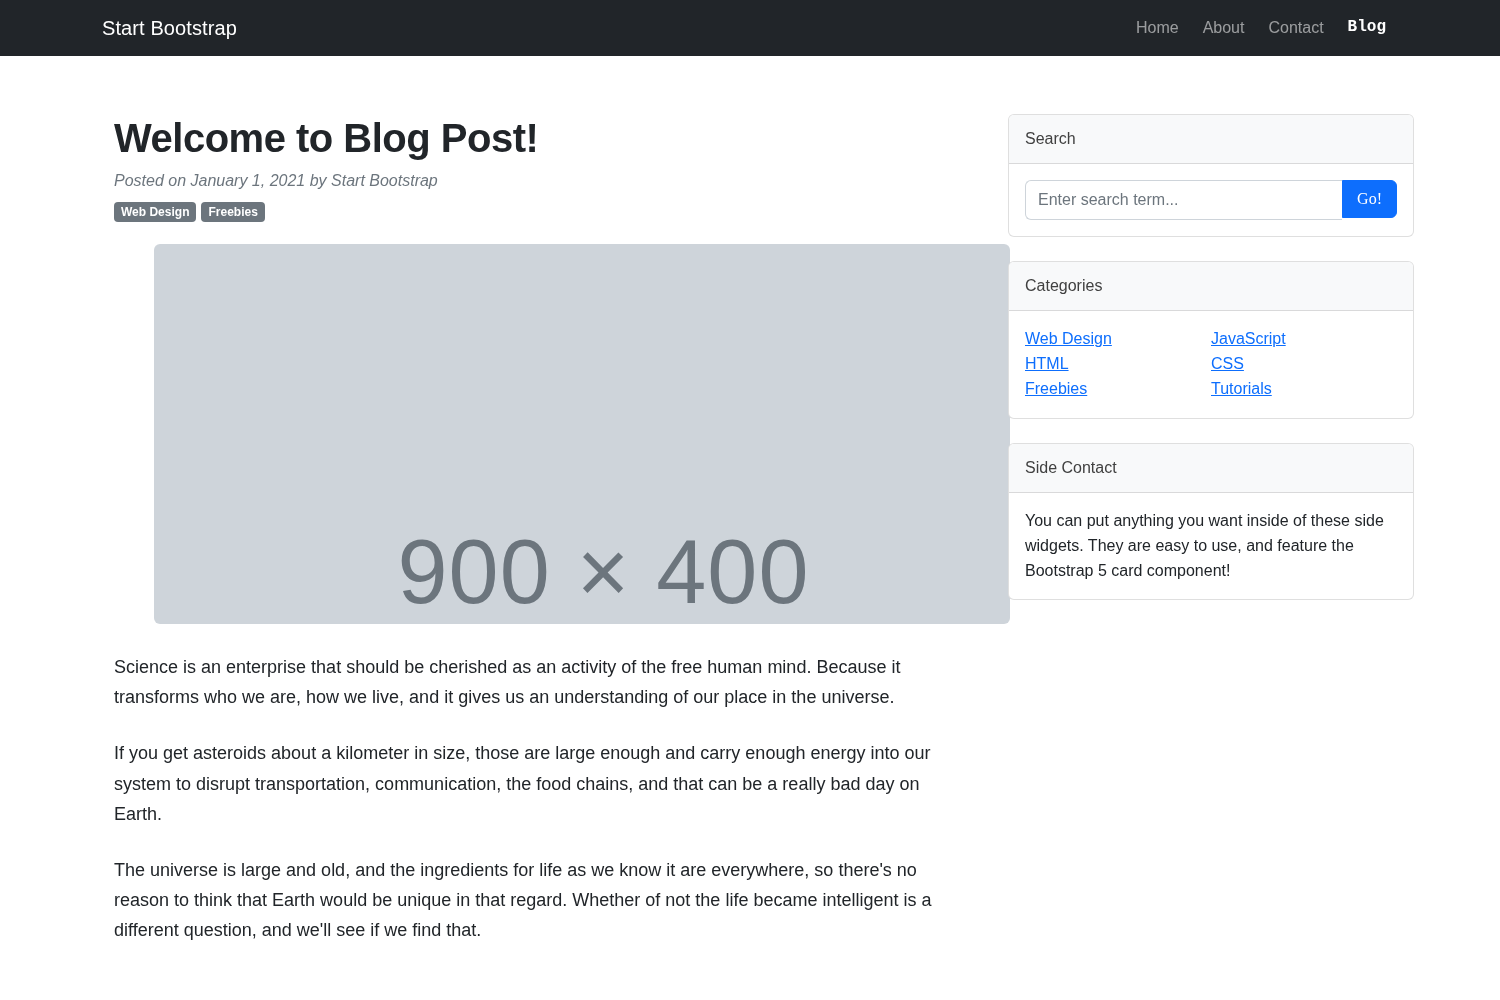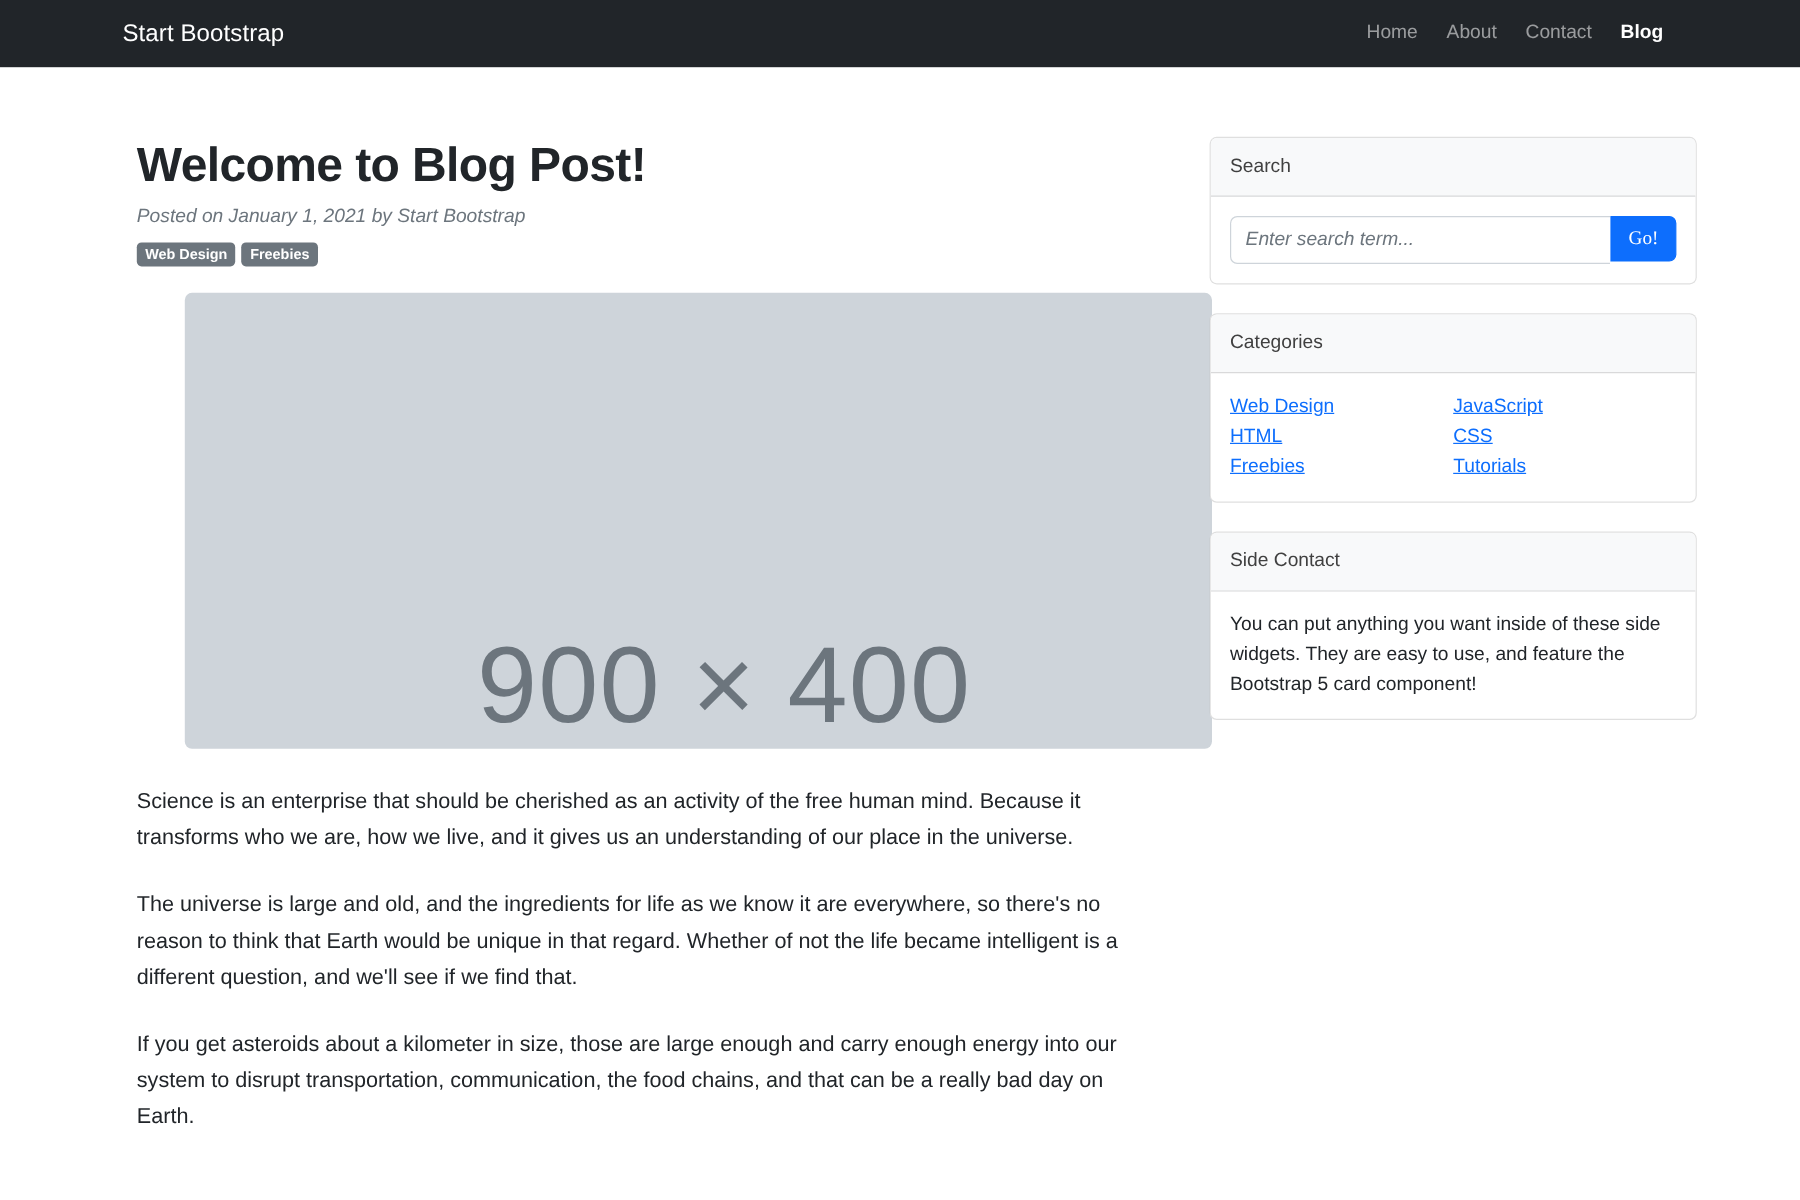--- a/index.html
+++ b/index.html
@@ -51,20 +51,21 @@
     color: rgba(255,255,255,0.55);
     font-size: 16px;
     text-decoration: none;
     padding: 8px 12px;
     display: inline-block;
     line-height: 1.2;
   }
   .nav-link.active {
     color: #ffffff;
     font-weight: 700;
+    font-family: Liberation Mono, monospace;
   }
 
   
   .container {
     width: 1320px;
     margin: 10px auto;
     padding: 0 12px;
     display: flex;
     align-items: flex-start;
     gap: 24px;
@@ -157,21 +158,20 @@
     border: 1px solid #ced4da;
     border-right: none;
     border-radius: 6px 0 0 6px;
     padding: 19px 12px;
     font-size: 16px;
     font-family: "Liberation Sans", sans-serif;
     color: #212529;
     outline: none;
     min-width: 0;
     height: 38px;
-    font-style: italic;
   }
   .search-input::placeholder { color: #6c757d; opacity: 1; }
   .go-button {
     background: #0d6efd;
     color: #ffffff;
     border: 1px solid #0d6efd;
     border-radius: 0 6px 6px 0;
     padding: 0 14px;
     font-size: 16px;
     font-family: Liberation Serif, serif;
@@ -237,22 +237,22 @@
           <a class="badge" href="#">Freebies</a>
         </div>
       </header>
 
       <figure class="featured-image">
         <span class="placeholder-text">900 × 400</span>
       </figure>
 
       <section>
         <p class="post-paragraph">Science is an enterprise that should be cherished as an activity of the free human mind. Because it transforms who we are, how we live, and it gives us an understanding of our place in the universe.</p>
+        <p class="post-paragraph">If you get asteroids about a kilometer in size, those are large enough and carry enough energy into our system to disrupt transportation, communication, the food chains, and that can be a really bad day on Earth.</p>
         <p class="post-paragraph">The universe is large and old, and the ingredients for life as we know it are everywhere, so there's no reason to think that Earth would be unique in that regard. Whether of not the life became intelligent is a different question, and we'll see if we find that.</p>
-        <p class="post-paragraph">If you get asteroids about a kilometer in size, those are large enough and carry enough energy into our system to disrupt transportation, communication, the food chains, and that can be a really bad day on Earth.</p>
       </section>
 
     </article>
   </main>
 
   <aside class="col-side">
 
     <div class="card">
       <div class="card-header">Search</div>
       <div class="card-body">

